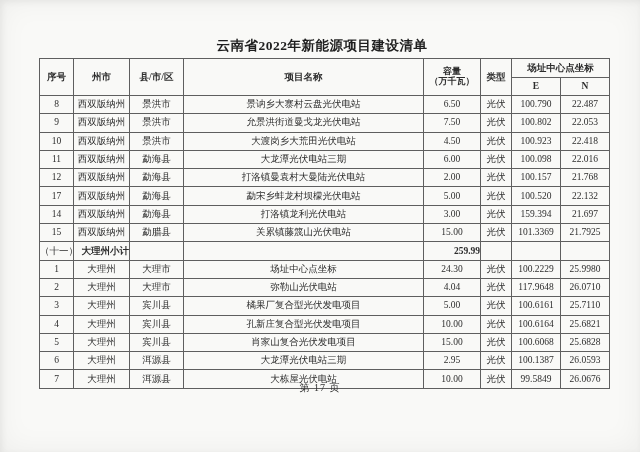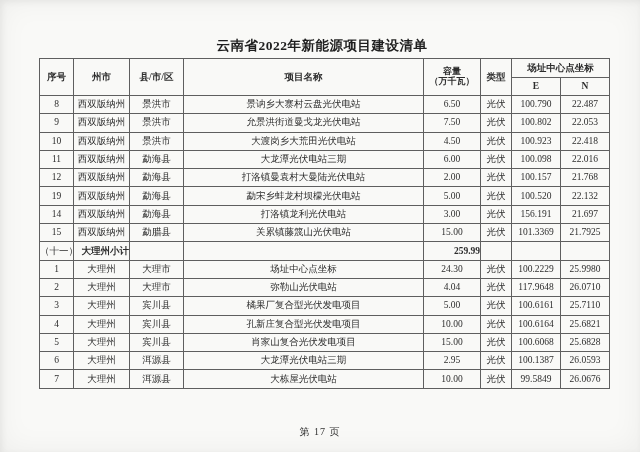--- a/index.html
+++ b/index.html
@@ -34,21 +34,21 @@
   }
   thead th{font-weight:bold;}
   thead tr.h1 th{height:18px;}
   thead tr.h2 th{height:17px;}
   tbody td{height:17.3px;}
   .cap-head{line-height:1.1;font-size:9px;margin-top:40px;}
   tr.subtotal td{text-align:right;}
   tr.subtotal td:nth-child(2),
   tr.subtotal td:nth-child(5){font-weight:bold;}
   .footer{
-    position:absolute;top:425px;left:0;width:100%;
+    position:absolute;top:381px;left:0;width:100%;
     text-align:center;font-size:10px;color:#333;
     letter-spacing:1px;
   }
 </style>
 </head>
 <body>
 
 <div class="scan-shade"></div>
 
 <h1 class="title">云南省2022年新能源项目建设清单</h1>
@@ -127,37 +127,37 @@
         <td>12</td>
         <td>西双版纳州</td>
         <td>勐海县</td>
         <td>打洛镇曼袁村大曼陆光伏电站</td>
         <td>2.00</td>
         <td>光伏</td>
         <td>100.157</td>
         <td>21.768</td>
       </tr>
       <tr>
-        <td>19</td>
+        <td>17</td>
         <td>西双版纳州</td>
         <td>勐海县</td>
         <td>勐宋乡蚌龙村坝檬光伏电站</td>
         <td>5.00</td>
         <td>光伏</td>
         <td>100.520</td>
         <td>22.132</td>
       </tr>
       <tr>
         <td>14</td>
         <td>西双版纳州</td>
         <td>勐海县</td>
         <td>打洛镇龙利光伏电站</td>
         <td>3.00</td>
         <td>光伏</td>
-        <td>156.191</td>
+        <td>159.394</td>
         <td>21.697</td>
       </tr>
       <tr>
         <td>15</td>
         <td>西双版纳州</td>
         <td>勐腊县</td>
         <td>关累镇藤篾山光伏电站</td>
         <td>15.00</td>
         <td>光伏</td>
         <td>101.3369</td>

